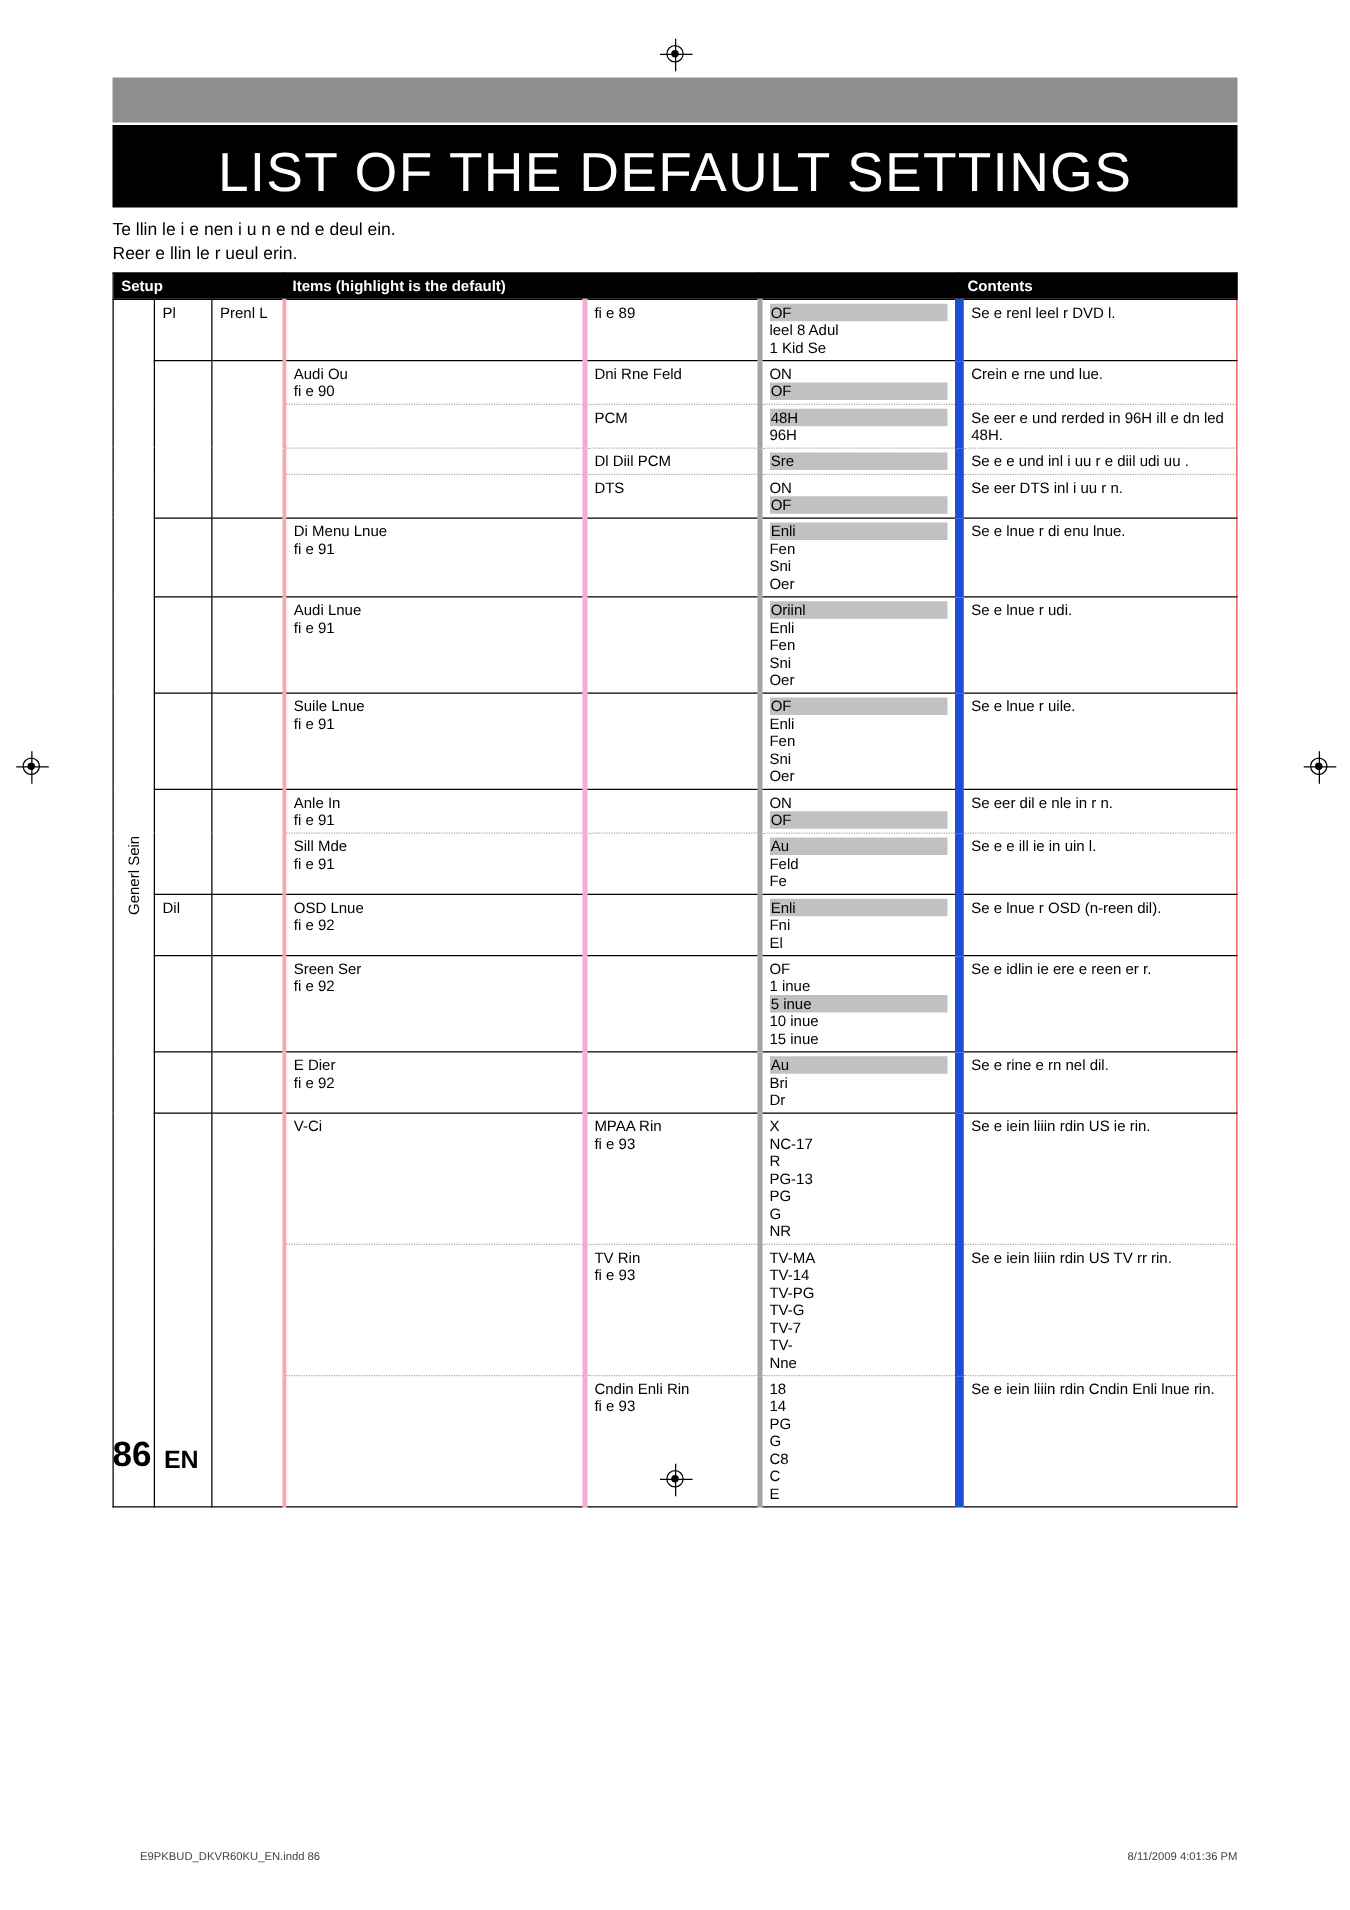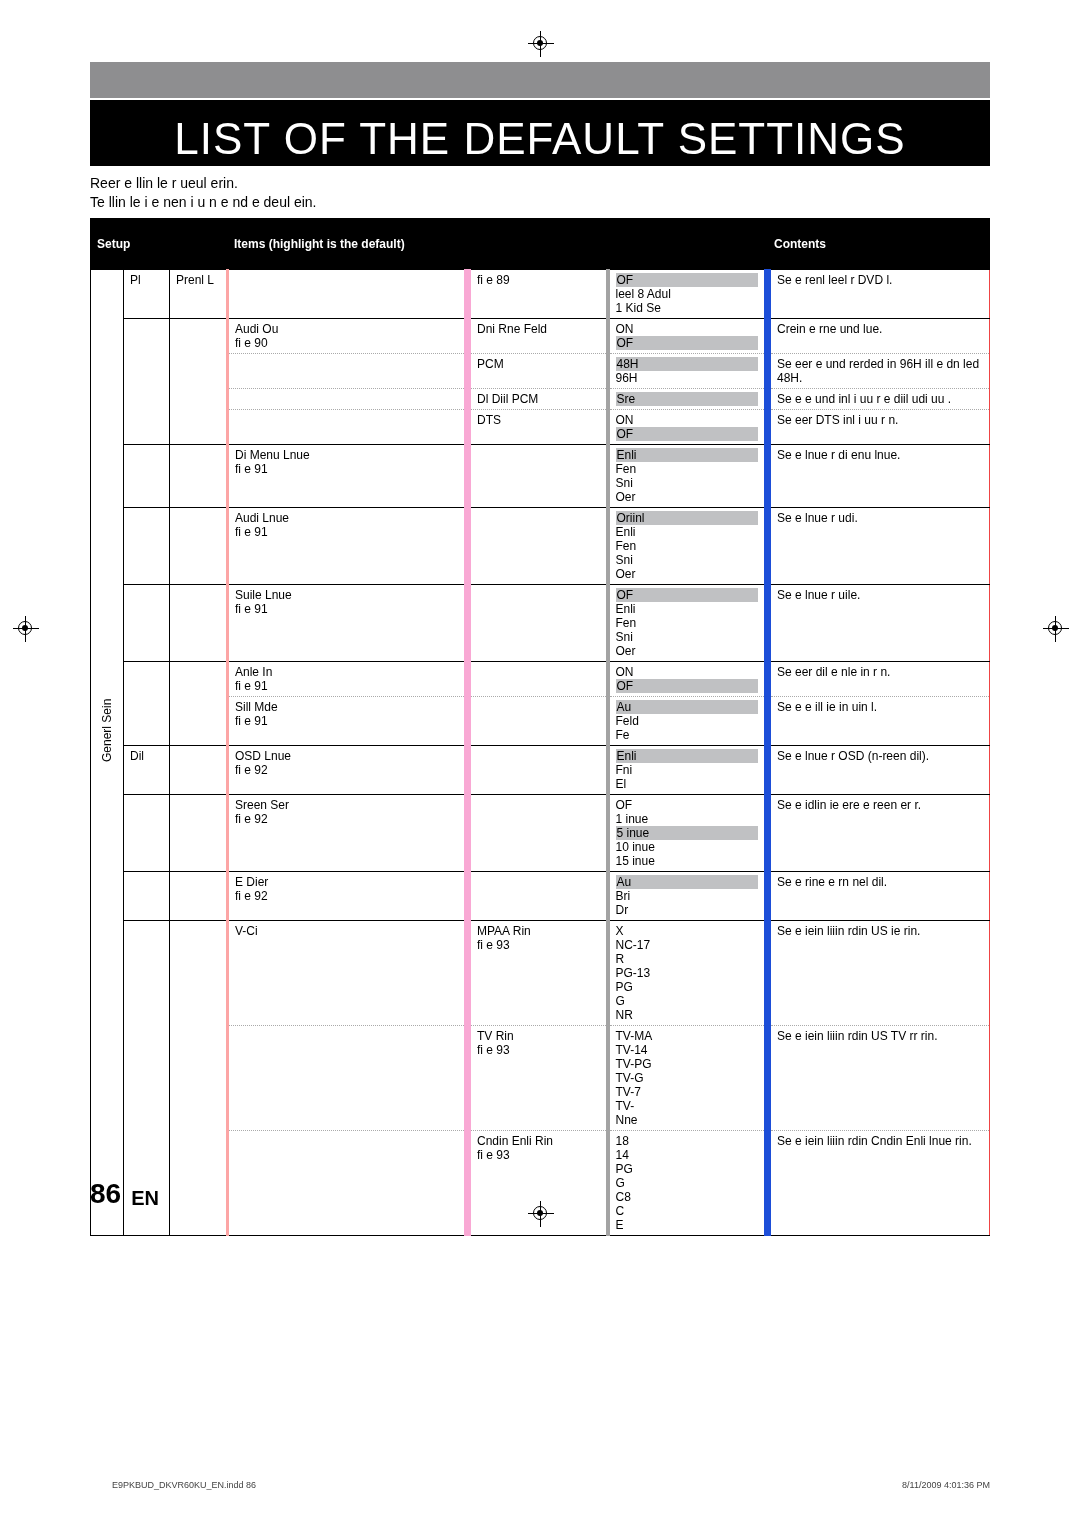--- a/index.html
+++ b/index.html
@@ -12,26 +12,26 @@
   .crop-bottom { bottom: 36px; left: 50%; transform: translateX(-50%);}
   .crop-left { left: 18px; top: 50%; transform: translateY(-50%);}
   .crop-right { right: 18px; top: 50%; transform: translateY(-50%);}
   .crop-dot { position:absolute; width:6px; height:6px; background:#000; border-radius:50%; left:50%; top:50%; transform:translate(-50%,-50%); }
 
   .grey-band { position: absolute; left: 90px; right: 90px; top: 62px; height: 36px; background: #8e8e90; }
   .title-block { background: #000; color: #fff; font-size: 44px; font-weight: 400; letter-spacing: 1px; text-align: center; padding: 14px 0 2px; margin-top: 60px; position: relative; z-index: 2; }
   .intro { font-size: 14px; line-height: 1.35; margin: 8px 0 6px 0; }
 
   .tbl { border-collapse: collapse; width: 100%; font-size: 12px; }
-  .tbl th { background: #000; color: #fff; font-weight: 700; text-align: left; padding: 18px 6px; border: 1px solid #000; }
+  .tbl th { background: #000; color: #fff; font-weight: 700; text-align: left; padding: 3px 6px; border: 1px solid #000; }
   .tbl td { vertical-align: top; padding: 3px 6px; border-bottom: 1px dotted #aaa; }
   .col-setup { width: 30px; border-right: 1px solid #000; border-left: 1px solid #000; vertical-align: middle !important; }
   .col-cat1 { width: 46px; border-right: 1px solid #000; }
   .col-cat2 { width: 58px; border-right: 3px solid #fca5a5; }
-  .col-item { width: 240px; border-right: 7px solid #f9a8d4; }
+  .col-item { width: 240px; border-right: 4px solid #f9a8d4; }
   .col-sub { width: 140px; border-right: 4px solid #a3a3a3; }
   .col-opts { width: 160px; border-right: 7px solid #1d4ed8; }
   .col-content { border-right: 1px solid #ef4444; }
   .default { background: #c0c1c3; padding: 0 1px; display:inline-block; width:100%; }
   .rotated { transform: rotate(-90deg); transform-origin: center; white-space: nowrap; font-size: 12px; display:block; width:20px; }
   .page-num { position: absolute; bottom: 46px; left: 90px; font-size: 28px; font-weight: 700; display:flex; align-items:flex-end; gap:10px; }
   .page-num .lang { font-size: 20px; font-weight:700; }
   .footer-left { position: absolute; bottom: 38px; left: 90px; font-size: 9px; color: #444; margin-left: 22px; }
   .footer-right { position: absolute; bottom: 38px; right: 90px; font-size: 9px; color: #444; }
   .opts-list div { white-space: nowrap; }
@@ -53,22 +53,22 @@
     </div>
   <div class="crop-mark crop-right">
       <span class="crop-dot"></span>
     </div>
 
   <div class="grey-band"></div>
 
   <div class="title-block">LIST OF THE DEFAULT SETTINGS</div>
 
   <div class="intro">
+    <div>Te llin le i e nen i u n e nd e deul ein.</div>
     <div>Reer e llin le r ueul erin.</div>
-    <div>Te llin le i e nen i u n e nd e deul ein.</div>
   </div>
 
   <table class="tbl">
     <thead>
       <tr>
         <th class="col-setup" colspan="3">Setup</th>
         <th class="col-item" colspan="2">Items (highlight is the default)</th>
         <th class="col-opts"></th>
         <th class="col-content">Contents</th>
       </tr>

